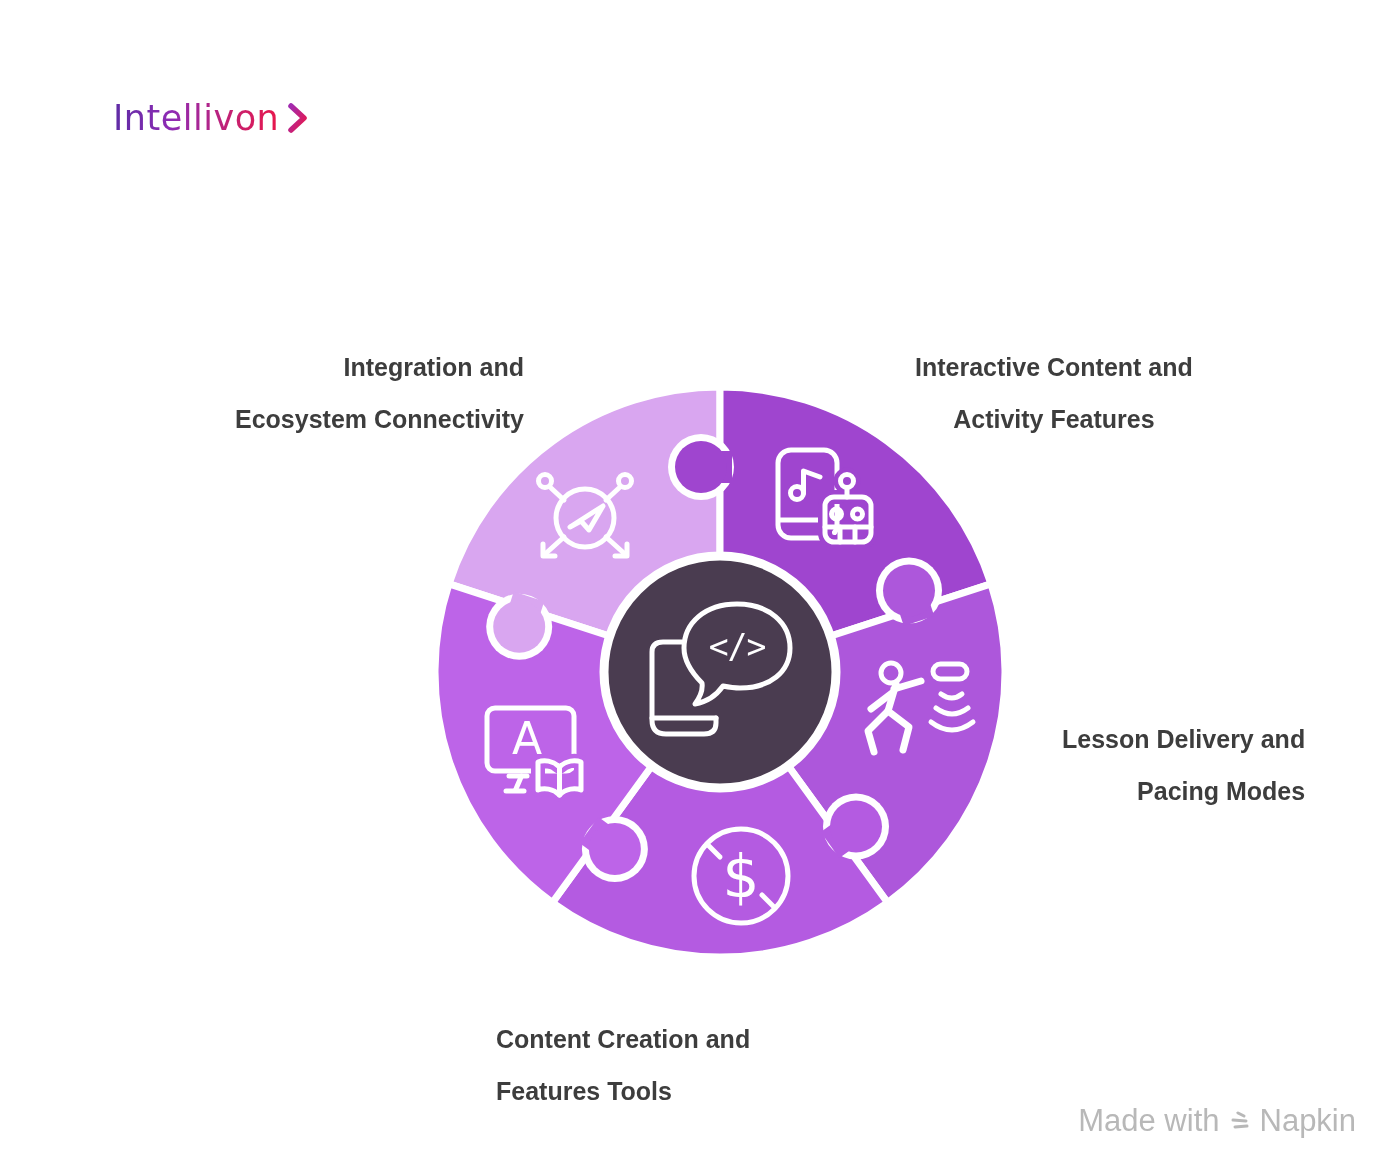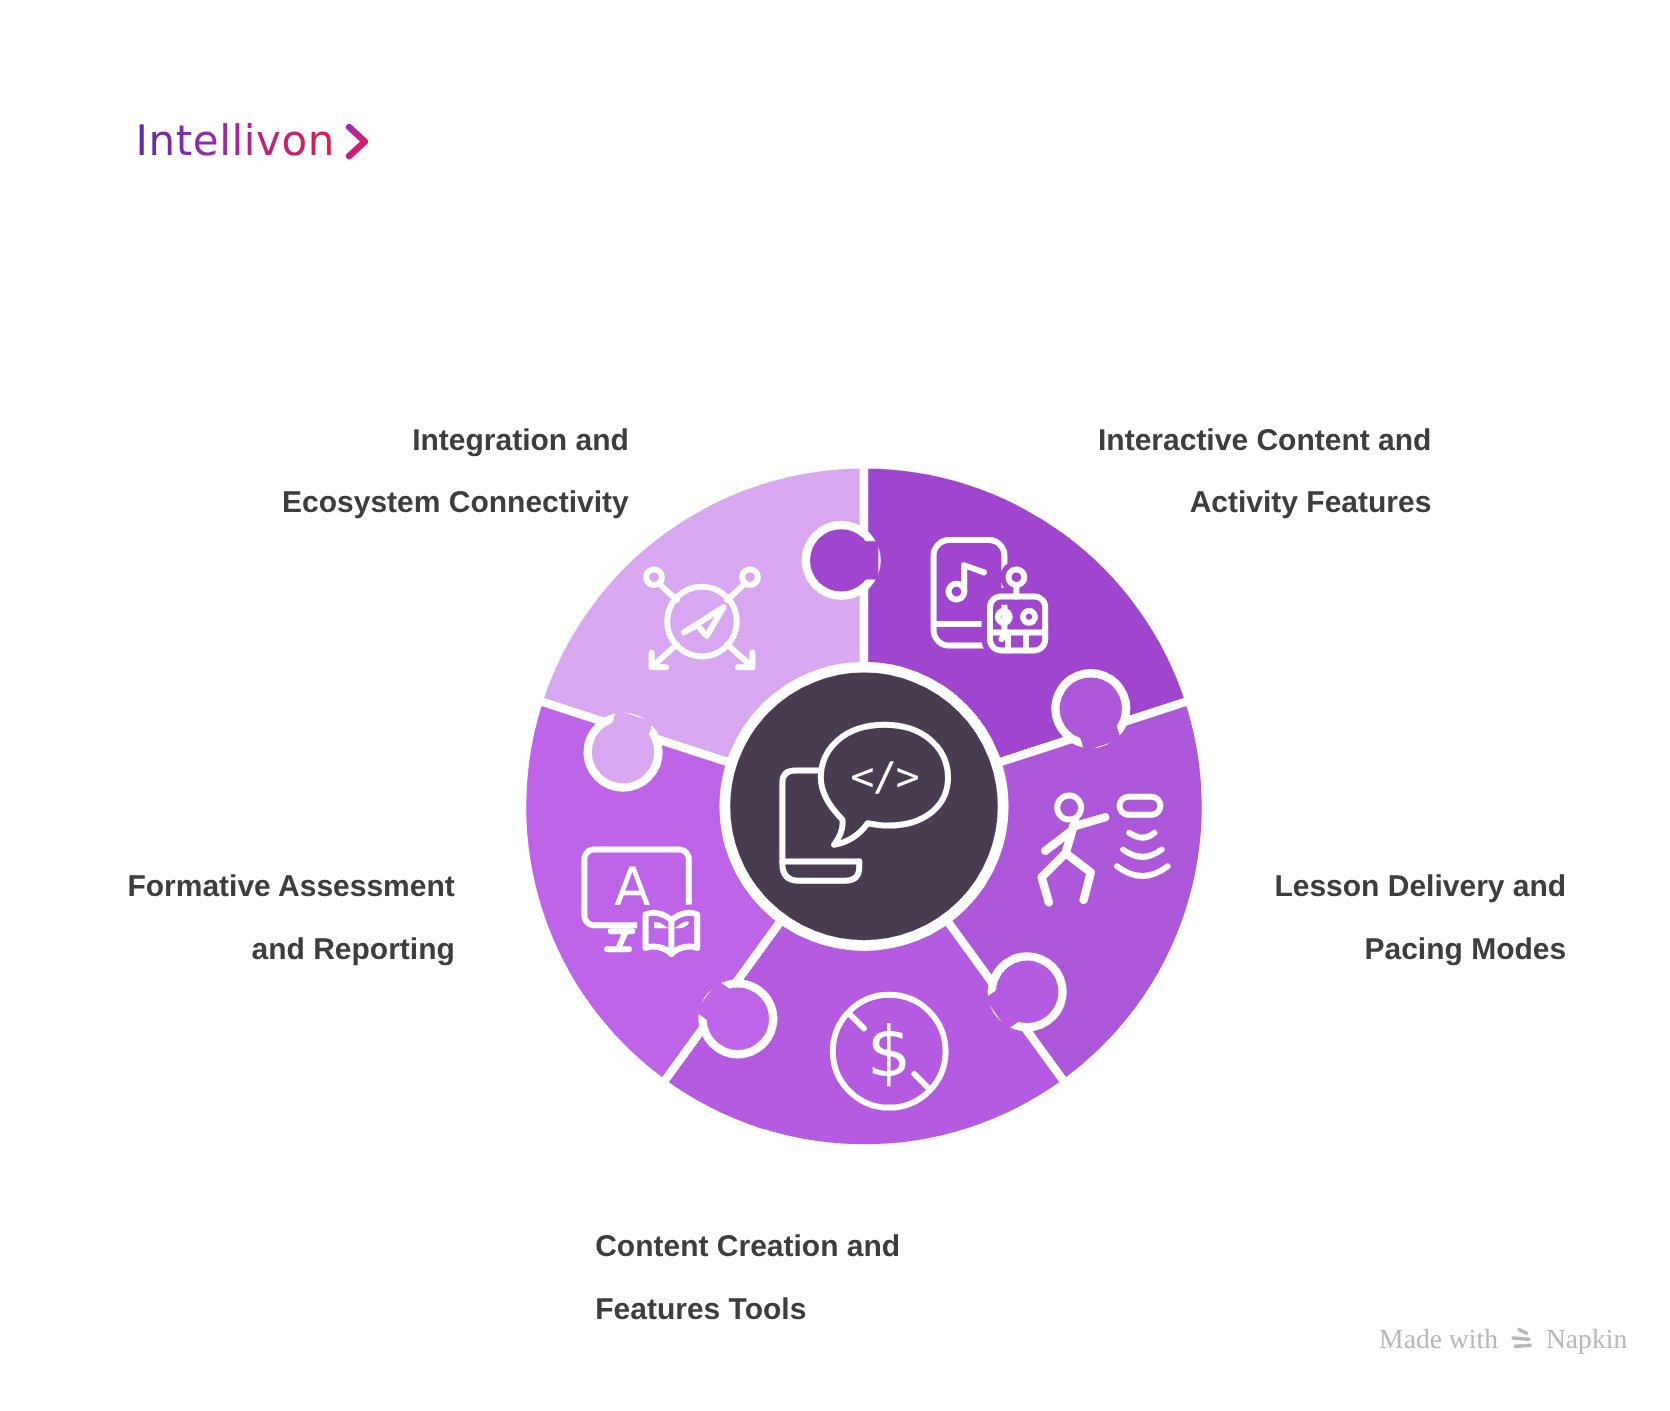--- a/index.html
+++ b/index.html
@@ -21,29 +21,29 @@
     -webkit-background-clip:text;background-clip:text;
     color:transparent;
   }
   .puzzle-svg{position:absolute;left:0;top:0;}
   .label{
     position:absolute;
     font-weight:700;font-size:25px;line-height:37px;color:#3d3d3d;
   }
   .label span{display:block;margin-top:15px;}
   .lbl-integration{right:868px;top:334px;text-align:right;}
-  .lbl-interactive{left:915px;top:334px;text-align:right;}
+  .lbl-interactive{left:915px;top:334px;text-align:center;}
   .lbl-lesson{left:1062px;top:706px;text-align:right;}
   .lbl-formative{right:1013px;top:706px;text-align:right;}
   .lbl-content{left:496px;top:1006px;width:440px;}
   .watermark{
     position:absolute;right:36px;top:1103px;
     display:flex;align-items:center;gap:8px;
-    font-family:Liberation Serif, serif;
-    font-size:23px;color:#b8b8b8;
+    font-family:Liberation Sans, sans-serif;
+    font-size:31px;color:#b8b8b8;
   }
   .icon-stroke{stroke:#ffffff;stroke-width:5;fill:none;stroke-linecap:round;stroke-linejoin:round;}
   .icon-stroke-thick{stroke:#ffffff;stroke-width:7;fill:none;stroke-linecap:round;stroke-linejoin:round;}
   .halo{stroke-width:14;fill:none;stroke-linecap:round;stroke-linejoin:round;}
 </style>
 </head>
 <body>
 
 <div class="canvas">
 
@@ -196,24 +196,20 @@
     <span>Activity Features</span>
   </div>
   <div class="label lbl-lesson">
     <span>Lesson Delivery and</span>
     <span>Pacing Modes</span>
   </div>
   <div class="label lbl-content">
     <span>Content Creation and</span>
     <span>Features Tools</span>
   </div>
-  <div class="label lbl-formative">
-    <span>Formative Assessment</span>
-    <span>and Reporting</span>
-  </div>
 
   <div class="watermark">
     <span>Made with</span>
     <svg width="24" height="24" viewBox="0 0 24 24">
       <g stroke="#b8b8b8" stroke-width="3" stroke-linecap="round" fill="none">
         <path d="M10 4 L16 7"></path>
         <path d="M5 11 L18 12"></path>
         <path d="M7 18 L19 17"></path>
       </g>
     </svg>

